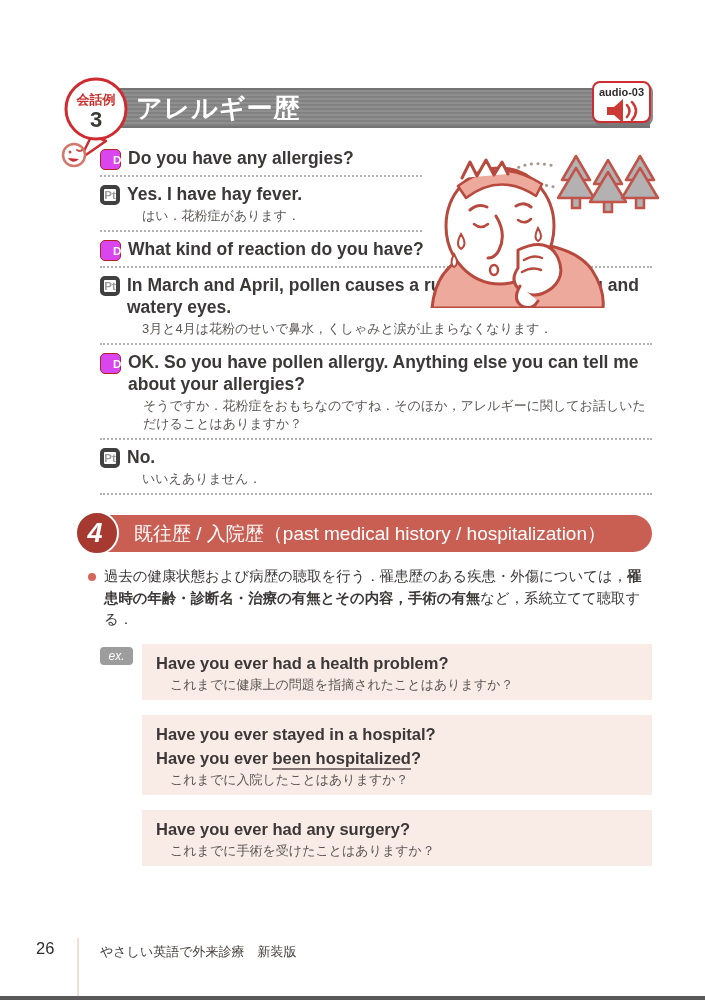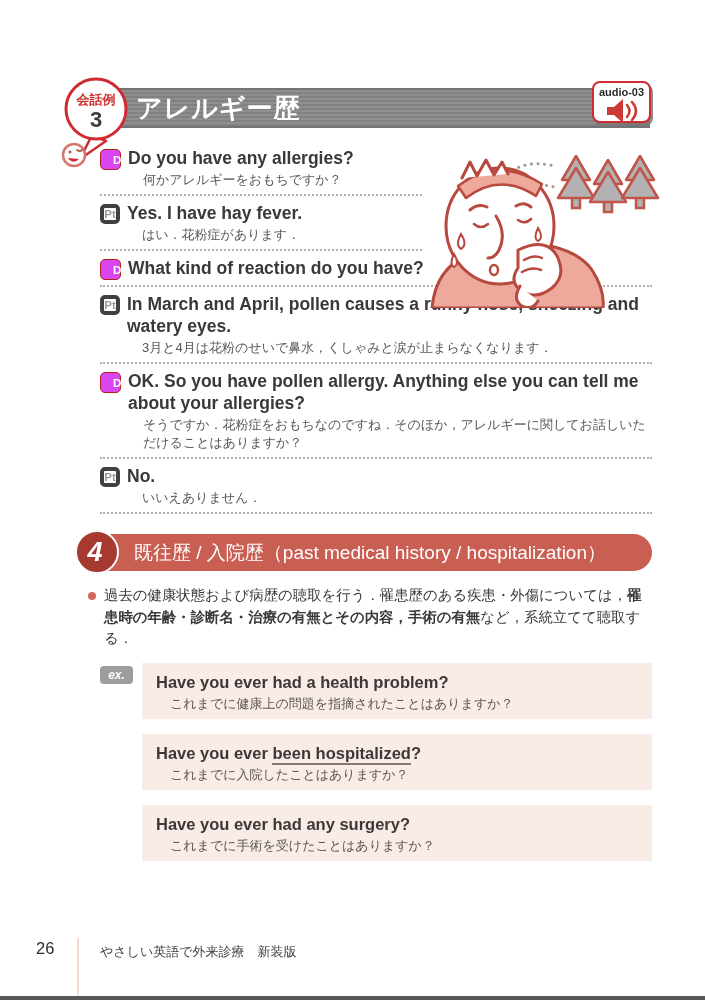--- a/index.html
+++ b/index.html
@@ -44,21 +44,21 @@
     display:flex; align-items:center; justify-content:center; padding-right:4px; }
   .sec-title { padding-left:56px; line-height:37px; color:#ffffff; font-weight:normal; font-size:19px; white-space:nowrap; }
 
   .note { position:relative; margin:14px 0 4px -12px; padding-left:16px; font-size:14.4px; line-height:21.5px; color:#3c3838; }
   .note .dot { position:absolute; left:0; top:7px; width:8px; height:8px; border-radius:50%; background:#d4675c; }
   .note b { font-weight:bold; }
 
   
   .examples { position:relative; margin-top:13px; padding-left:42px; }
   .ex-badge { position:absolute; left:0; top:3px; width:33px; height:18px; background:#9e9d9d; border-radius:4px;
-    color:#fff; font-style:italic; font-weight:bold; font-size:12px; text-align:center; line-height:18px; }
+    color:#fff; font-style:italic; font-weight:normal; font-size:12px; text-align:center; line-height:18px; }
   .ex-row { background:#f9ece7; padding:7px 14px 6px; margin-bottom:15px; }
   .ex-en { font-size:16.5px; font-weight:bold; line-height:24px; color:#3c3838; }
   .ex-ja { font-family:"Liberation Serif","DejaVu Serif",serif; font-size:13px; line-height:18px; color:#5a5553; margin-top:1px; padding-left:14px; }
   .u { border-bottom:2px solid #837875; padding-bottom:1px;text-align:center; }
 
   
   .page-num { position:absolute; left:36px; top:939px; font-size:16.5px; color:#2e2b2b; }
   .footer-divider { position:absolute; left:77px; top:938px; width:2px; height:58px; background:#f6dcd0; }
   .book-title { position:absolute; left:100px; top:943px; font-size:13px; color:#46403e; }
   .bottom-bar { position:absolute; left:0; right:0; bottom:0; height:4px; background:#585858; }
@@ -135,21 +135,20 @@
       </g>
     </svg>
   </div>
 
   <div class="content">
 
     <div class="drow">
       <span class="sbadge dr">Dr</span>
       <div class="dtxt narrow">
         <p class="en">Do you have any allergies?</p>
-        <p class="ja">何かアレルギーをおもちですか？</p>
       </div>
     </div>
     <div class="sep short"></div>
 
     <div class="drow">
       <span class="sbadge pt">Pt</span>
       <div class="dtxt narrow">
         <p class="en">Yes. I have hay fever.</p>
         <p class="ja">はい．花粉症があります．</p>
       </div>
@@ -200,20 +199,21 @@
 
     <div class="examples">
       <div class="ex-badge">ex.</div>
 
       <div class="ex-row">
         <p class="ex-en">Have you ever had a health problem?</p>
         <p class="ex-ja">これまでに健康上の問題を指摘されたことはありますか？</p>
       </div>
 
       <div class="ex-row">
+        <p class="ex-en">Have you ever stayed in a hospital?</p>
         <p class="ex-en"><span>Have you ever </span><span class="u">been hospitalized</span><span>?</span></p>
         <p class="ex-ja">これまでに入院したことはありますか？</p>
       </div>
 
       <div class="ex-row">
         <p class="ex-en">Have you ever had any surgery?</p>
         <p class="ex-ja">これまでに手術を受けたことはありますか？</p>
       </div>
     </div>
 

